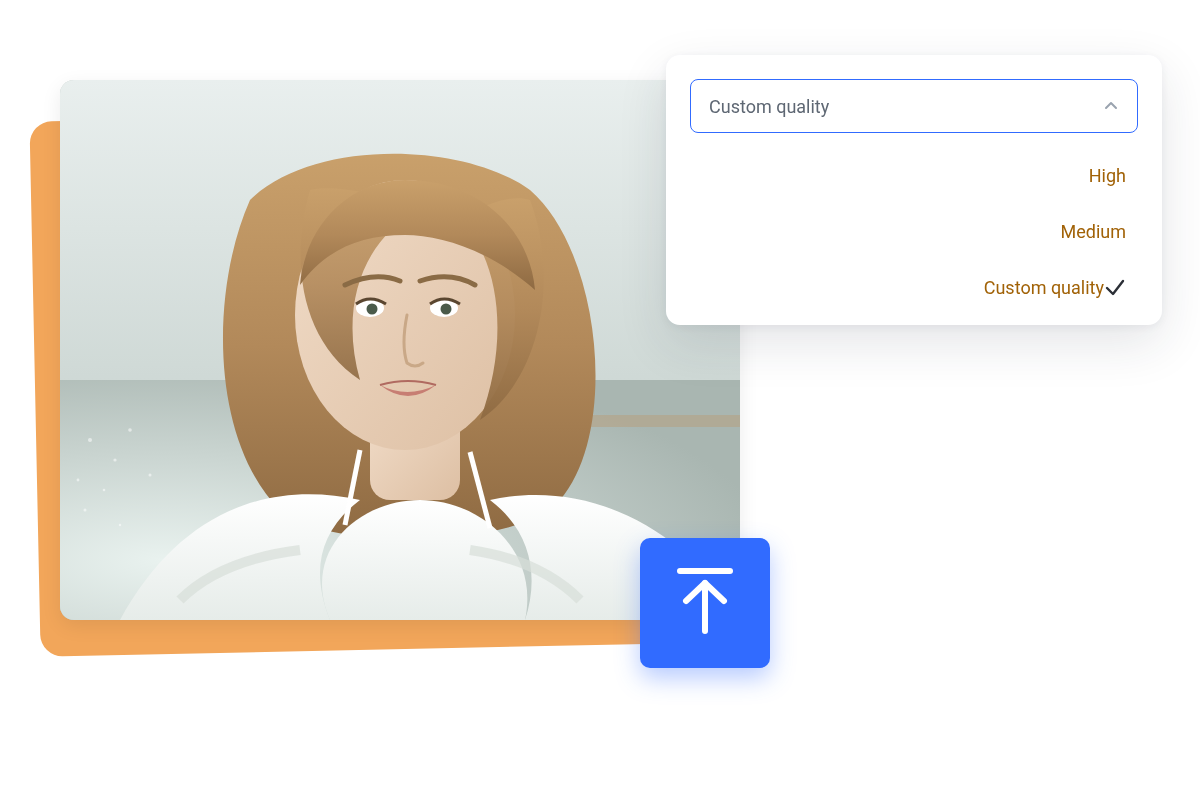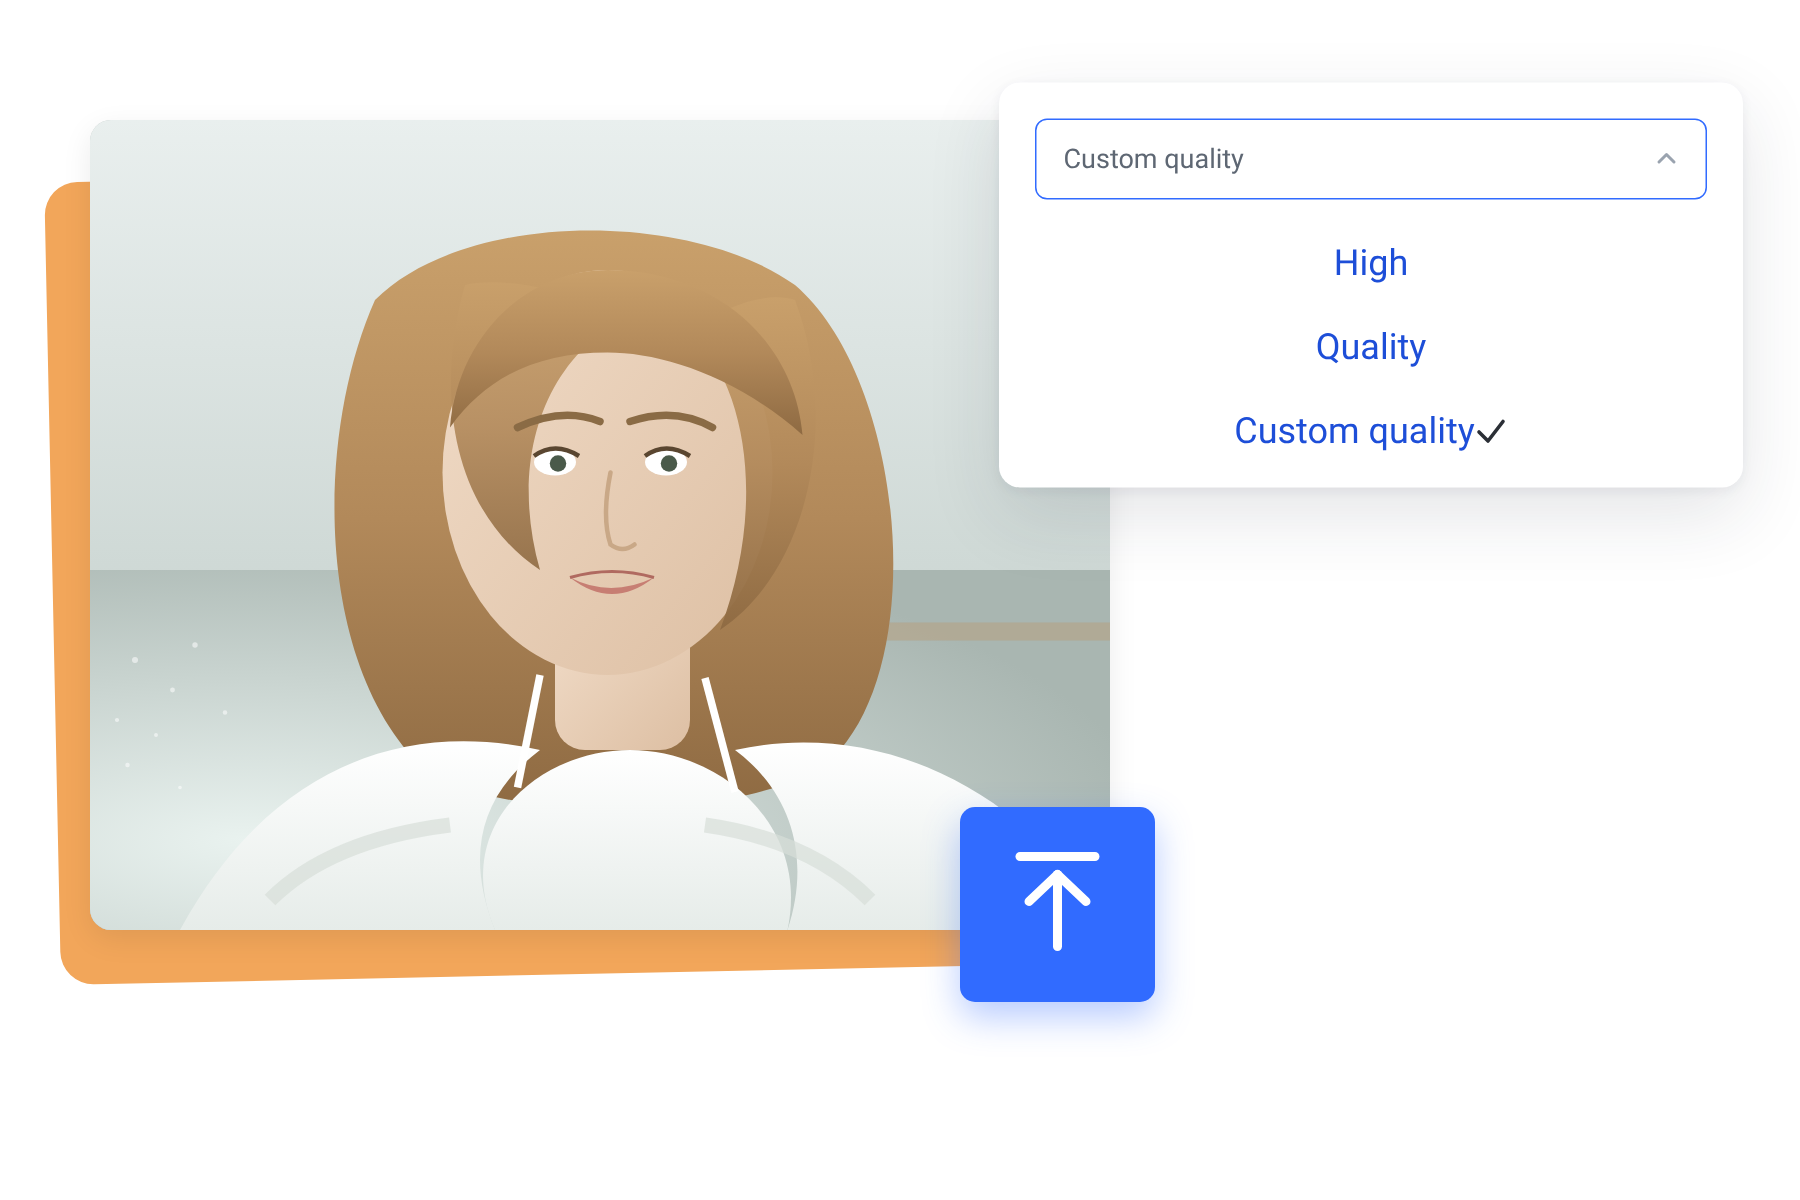--- a/index.html
+++ b/index.html
@@ -85,24 +85,24 @@
     color: #9aa3af;
   }
   .options {
     margin-top: 8px;
     padding-top: 6px;
   }
   .option {
     height: 56px;
     display: flex;
     align-items: center;
-    justify-content: center;
+    justify-content: flex-end;
     padding: 0 18px;
-    font-size: 24px;
-    color: #1d4ed8;
+    font-size: 18px;
+    color: #a16207;
     border-radius: 8px;
     cursor: pointer;
     margin: 0 -6px;
   }
   .option.hover { background: #f5f7fa; }
   .check {
     width: 22px; height: 22px; color: #2b2f36;
   }
 </style>
 </head>
@@ -213,21 +213,21 @@
           <polyline points="3,10 8,5 13,10"></polyline>
         </svg>
       </span>
     </div>
 
     <div class="options">
       <div class="option">
         <span>High</span>
       </div>
       <div class="option">
-        <span>Quality</span>
+        <span>Medium</span>
       </div>
       <div class="option">
         <span>Custom quality</span>
         <span class="check">
           <svg viewBox="0 0 22 22" fill="none" stroke="currentColor" stroke-width="2.4" stroke-linecap="round" stroke-linejoin="round">
             <polyline points="3,12 9,18 19,5"></polyline>
           </svg>
         </span>
       </div>
     </div>

